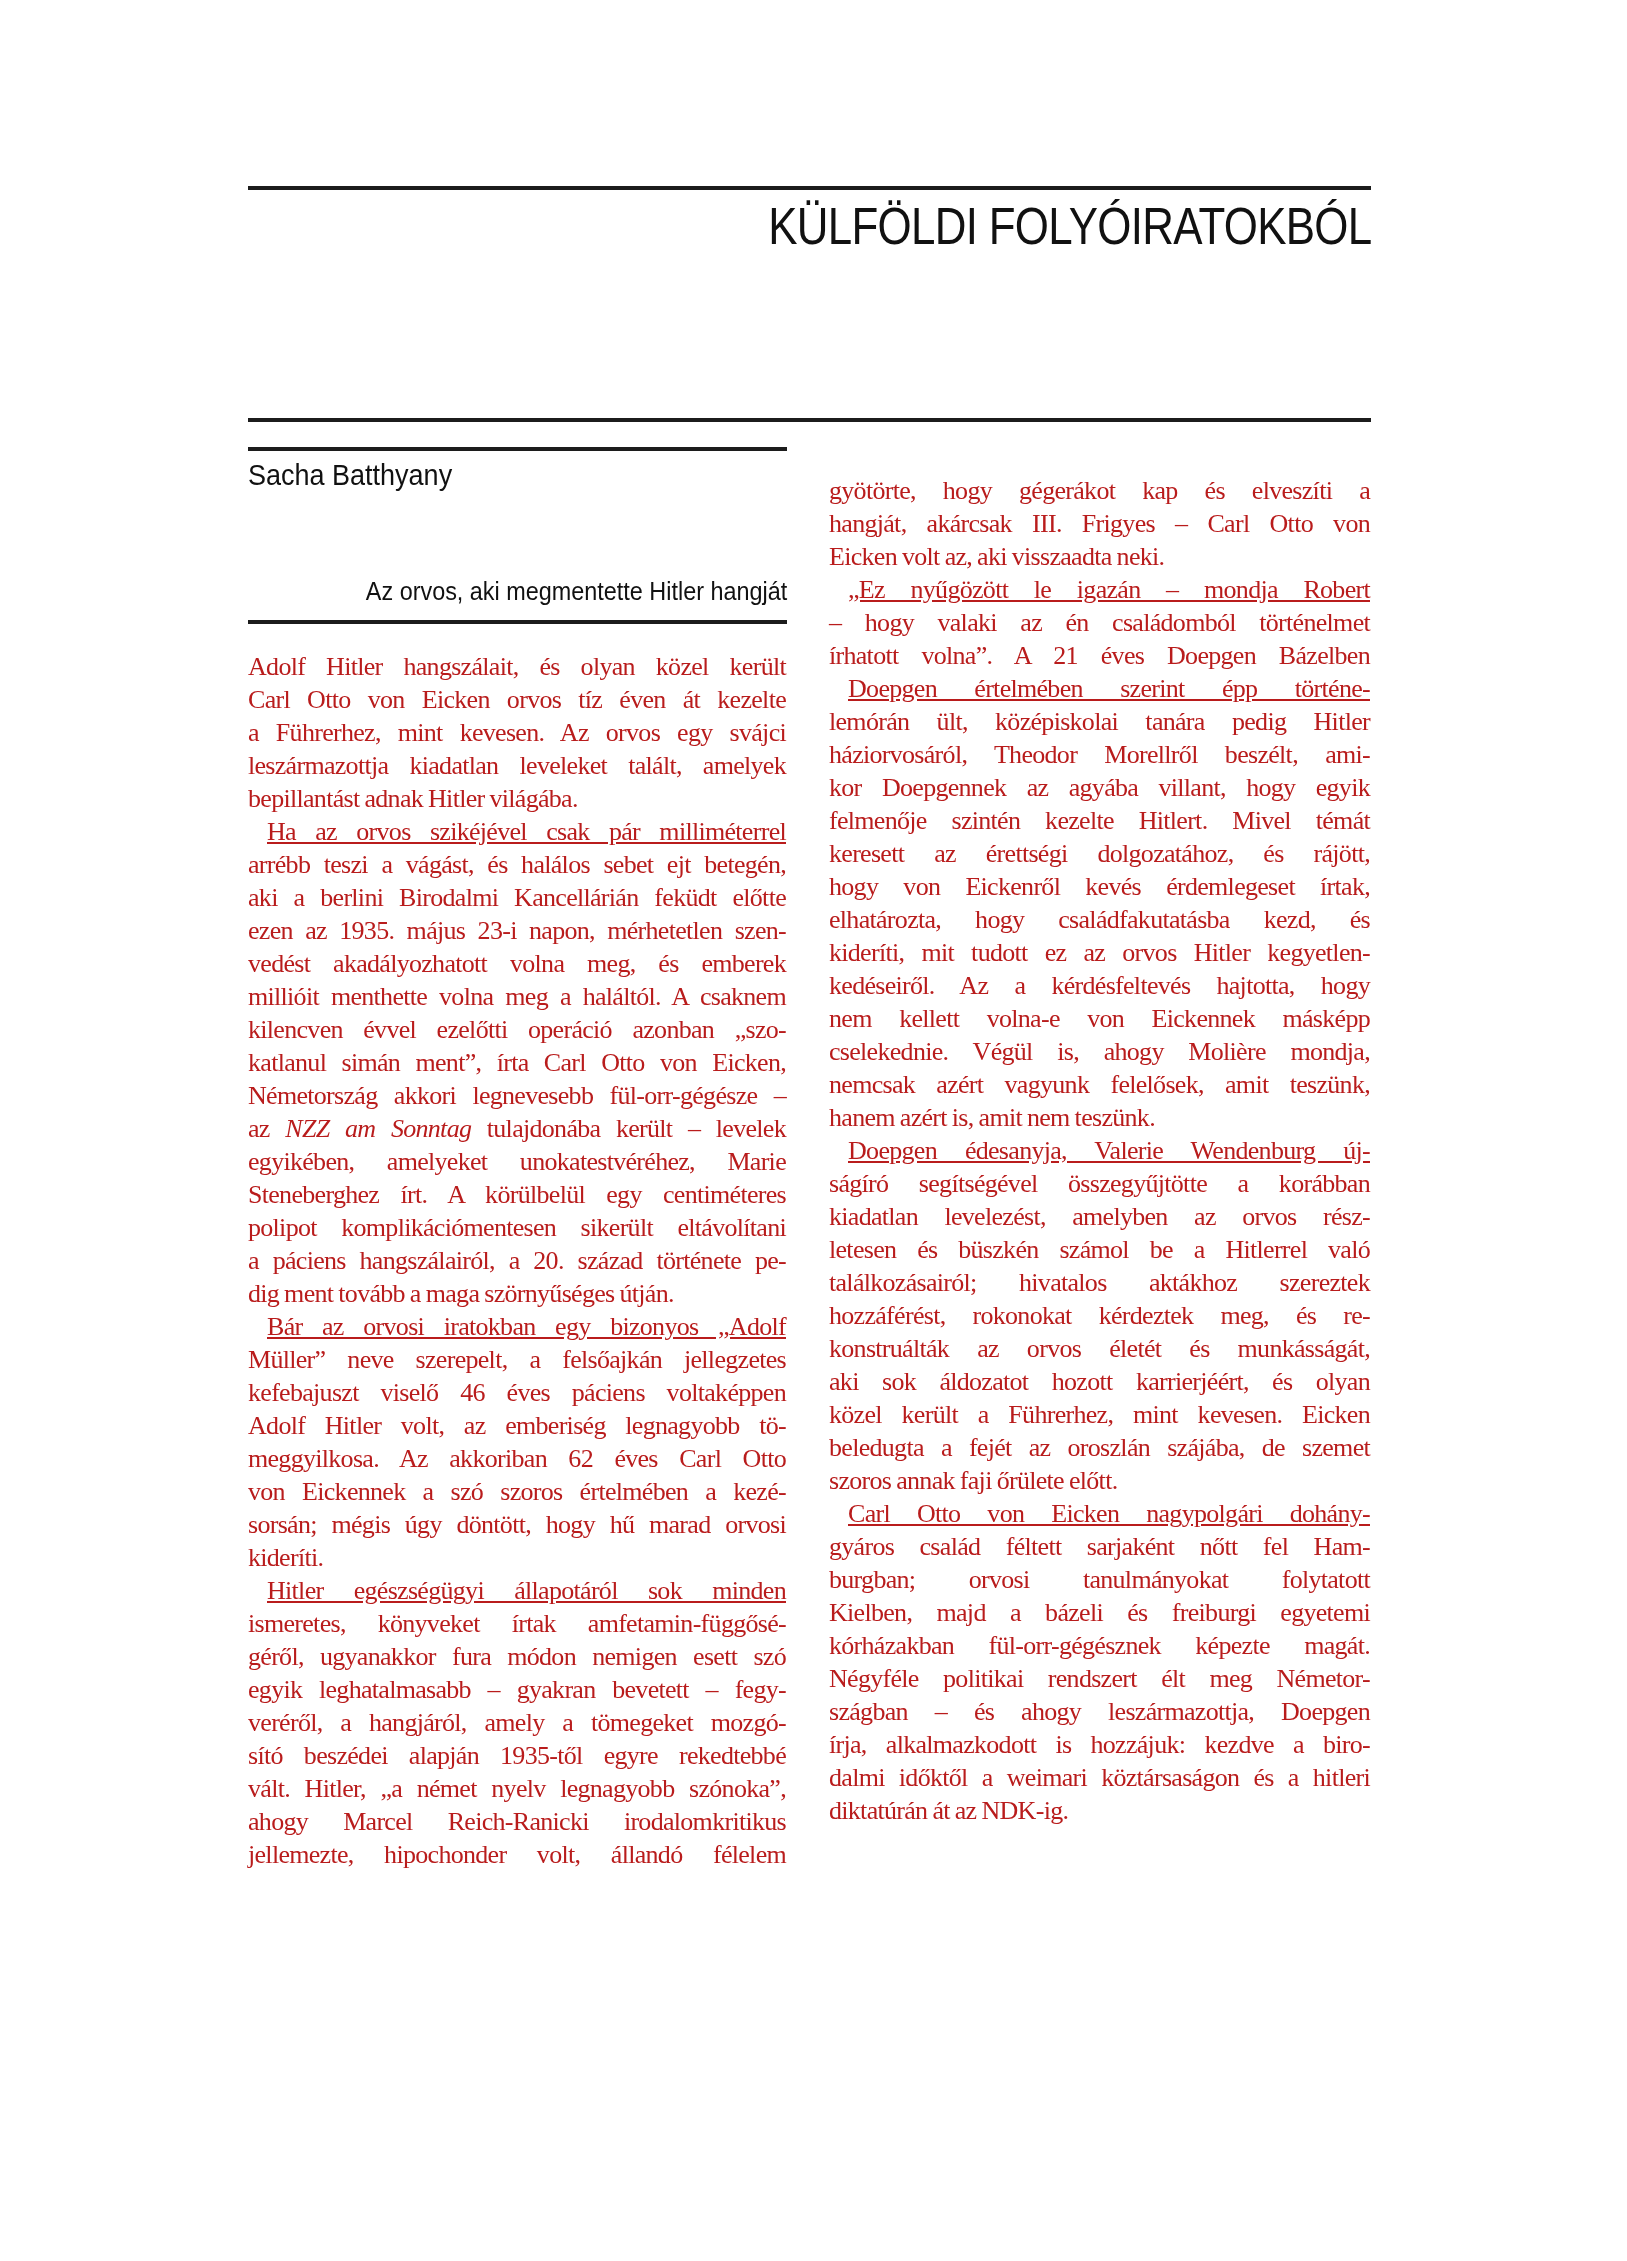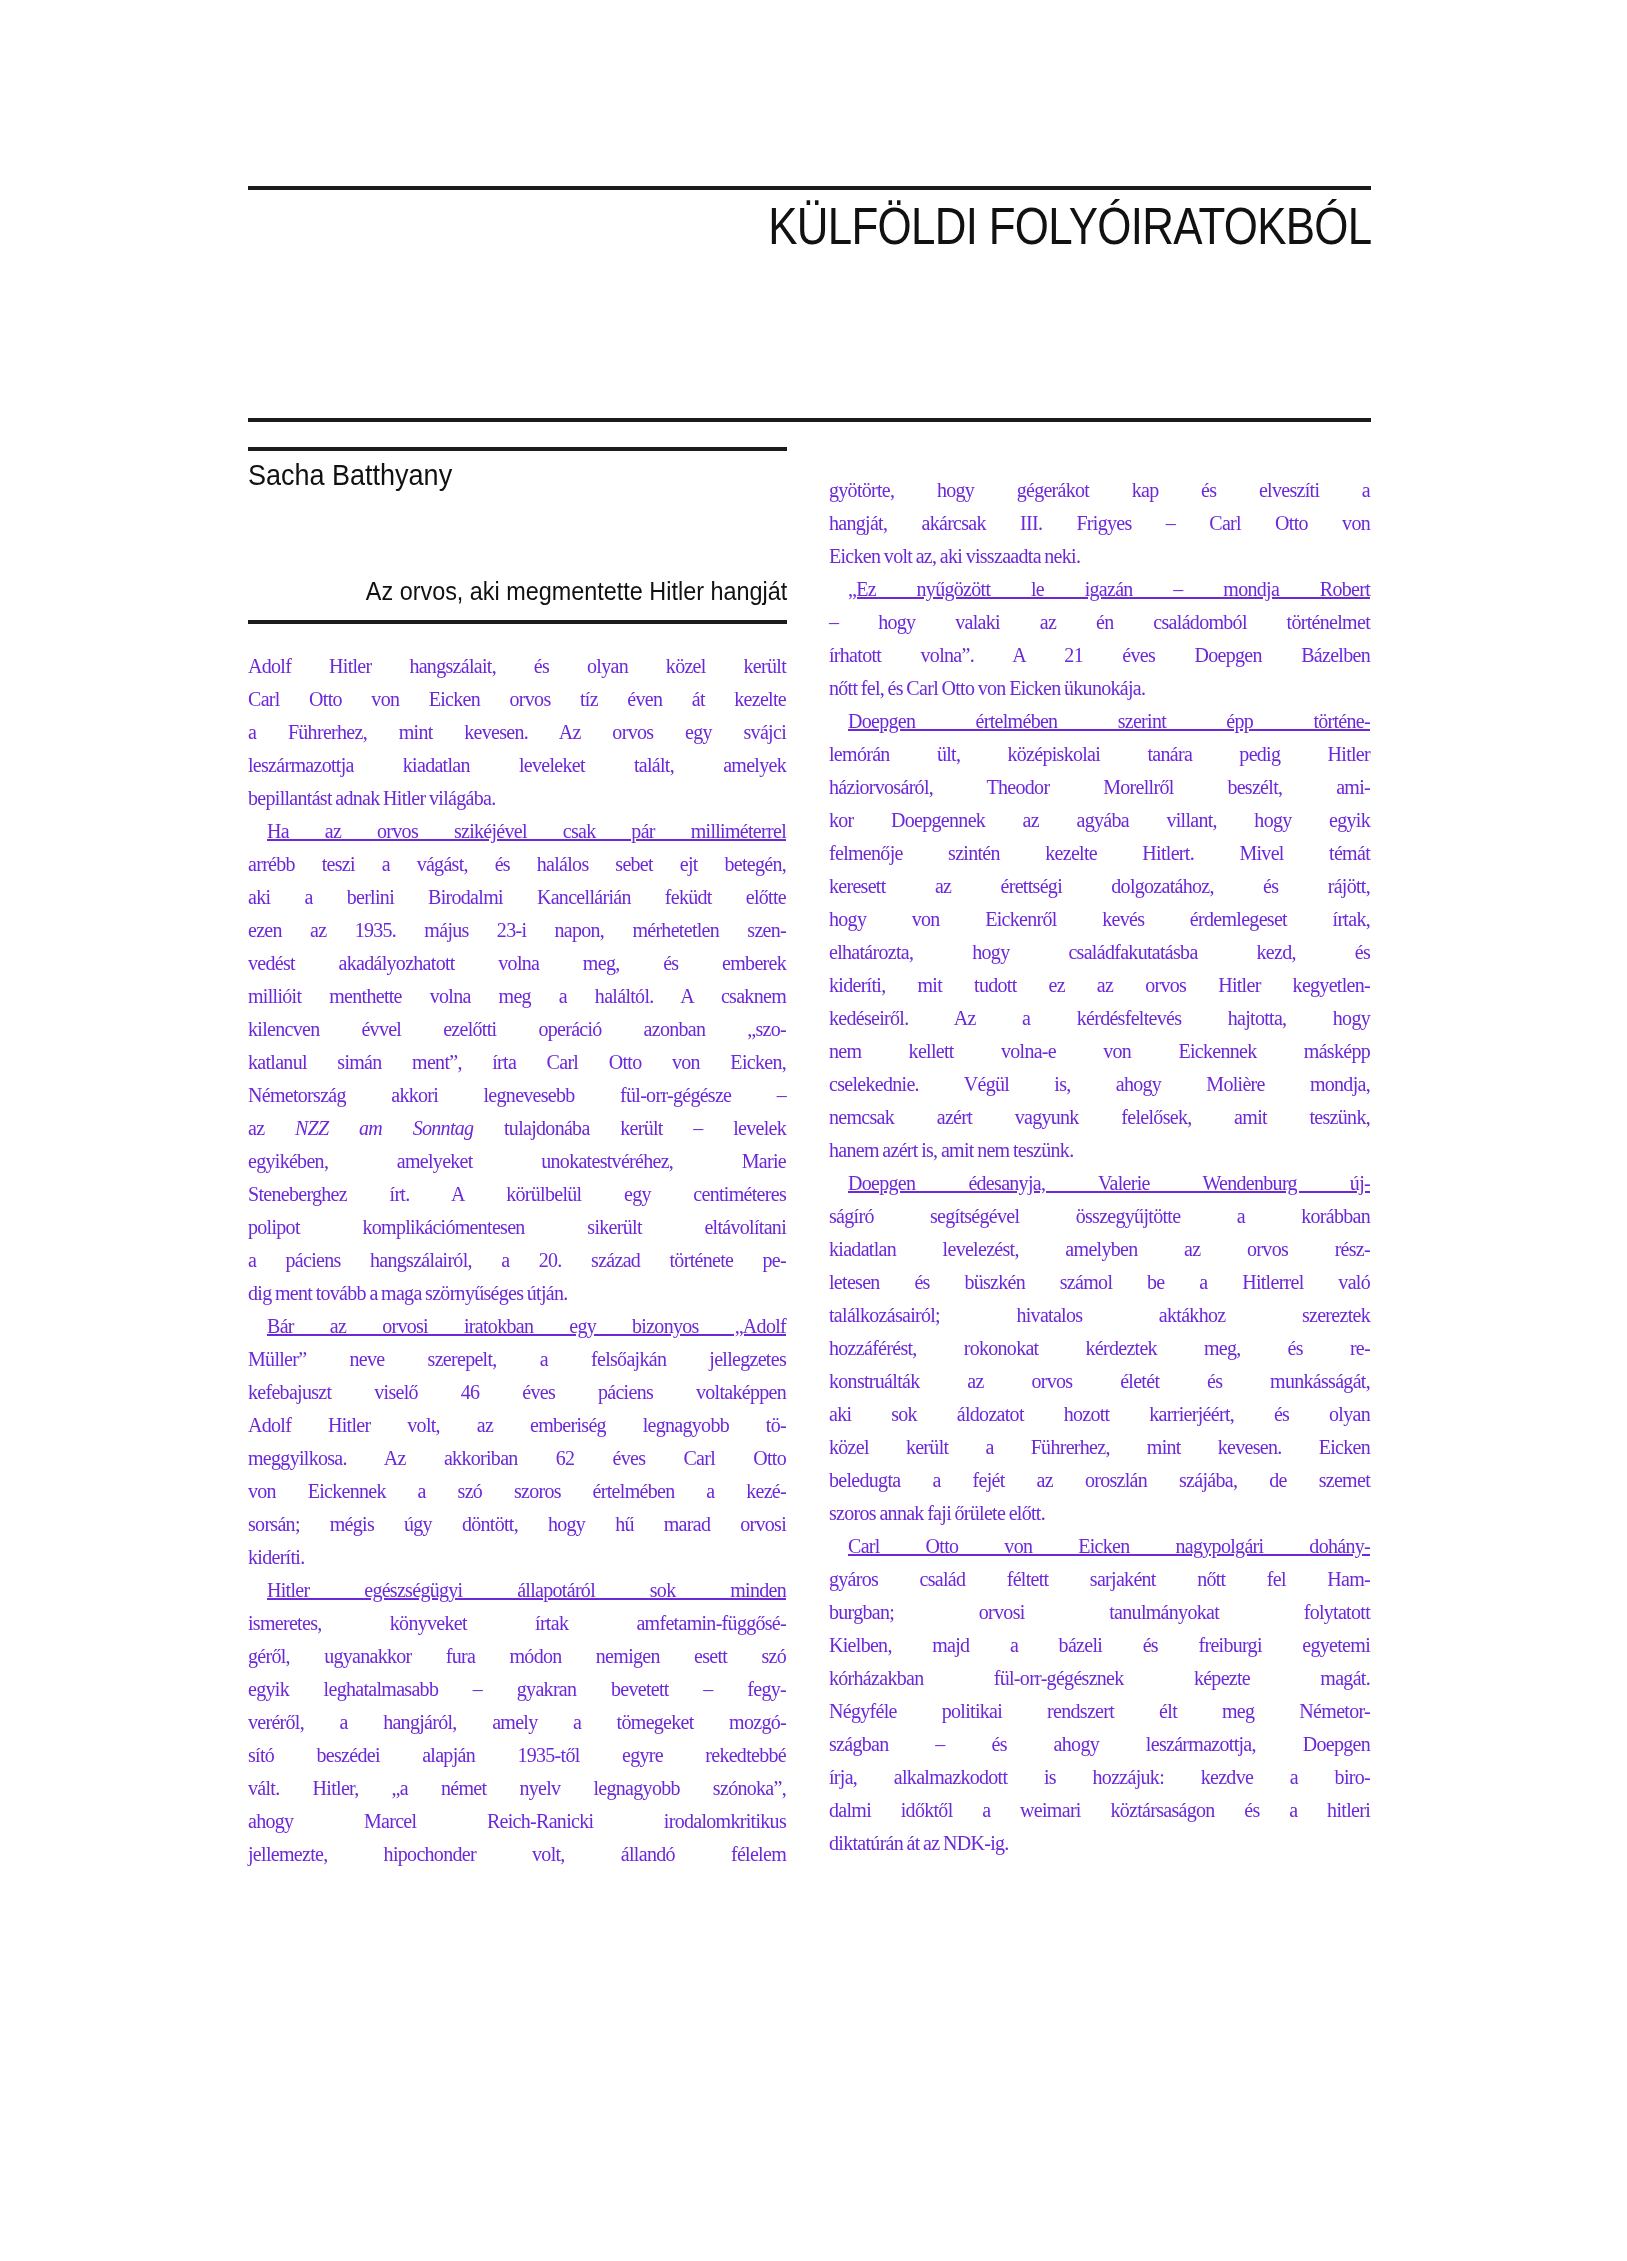--- a/index.html
+++ b/index.html
@@ -57,22 +57,22 @@
       line-height: 32px;
       transform: scaleX(0.9);
       transform-origin: right top;
       white-space: nowrap;
       color: #111;
     }
 
     .column {
       position: absolute;
       font-family: "Liberation Serif", serif;
-      font-size: 20px;
-      color: #6d28d9;
+      font-size: 26px;
+      color: #b91c1c;
     }
     #col-left { left: 248px; top: 650px; width: 538px; }
     #col-right { left: 829px; top: 474px; width: 541px; }
 
     .line {
       display: block;
       height: 33px;
       line-height: 33px;
       white-space: nowrap;
       overflow: visible;
@@ -141,21 +141,20 @@
     <div class="line">ahogy Marcel Reich-Ranicki irodalomkritikus</div>
     <div class="line">jellemezte, hipochonder volt, állandó félelem</div>
   </div>
 <div class="column" id="col-right">
     <div class="line">gyötörte, hogy gégerákot kap és elveszíti a</div>
     <div class="line">hangját, akárcsak III. Frigyes – Carl Otto von</div>
     <div class="line last">Eicken volt az, aki visszaadta neki.</div>
     <div class="line indent">„Ez nyűgözött le igazán – mondja Robert</div>
     <div class="line">– hogy valaki az én családomból történelmet</div>
     <div class="line">írhatott volna”.  A 21 éves Doepgen Bázelben</div>
-    <div class="line last">nőtt fel, és Carl Otto von Eicken ükunokája.</div>
     <div class="line indent">Doepgen értelmében szerint épp történe-</div>
     <div class="line">lemórán ült, középiskolai tanára pedig Hitler</div>
     <div class="line">háziorvosáról, Theodor Morellről beszélt, ami-</div>
     <div class="line">kor Doepgennek az agyába villant, hogy egyik</div>
     <div class="line">felmenője szintén kezelte Hitlert. Mivel témát</div>
     <div class="line">keresett az érettségi dolgozatához, és rájött,</div>
     <div class="line">hogy von Eickenről kevés érdemlegeset írtak,</div>
     <div class="line">elhatározta, hogy családfakutatásba kezd, és</div>
     <div class="line">kideríti, mit tudott ez az orvos Hitler kegyetlen-</div>
     <div class="line">kedéseiről. Az a kérdésfeltevés hajtotta, hogy</div>

